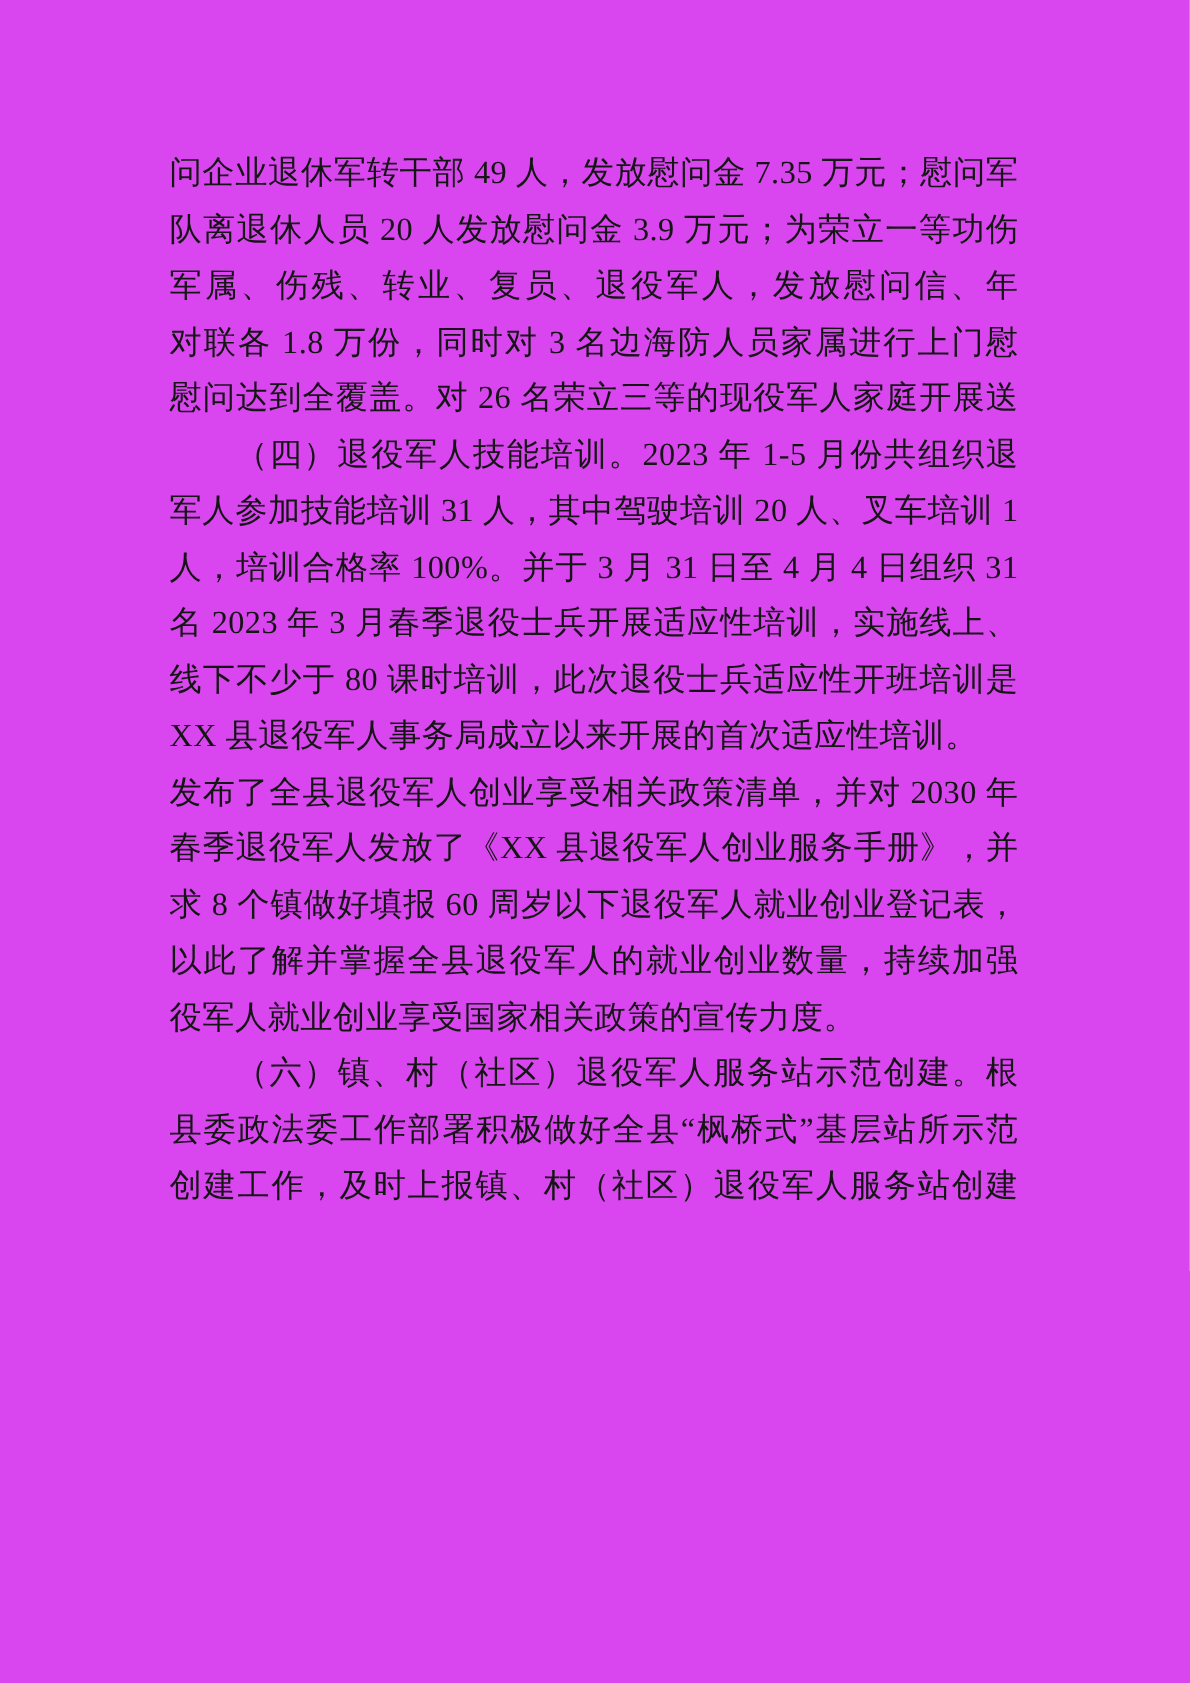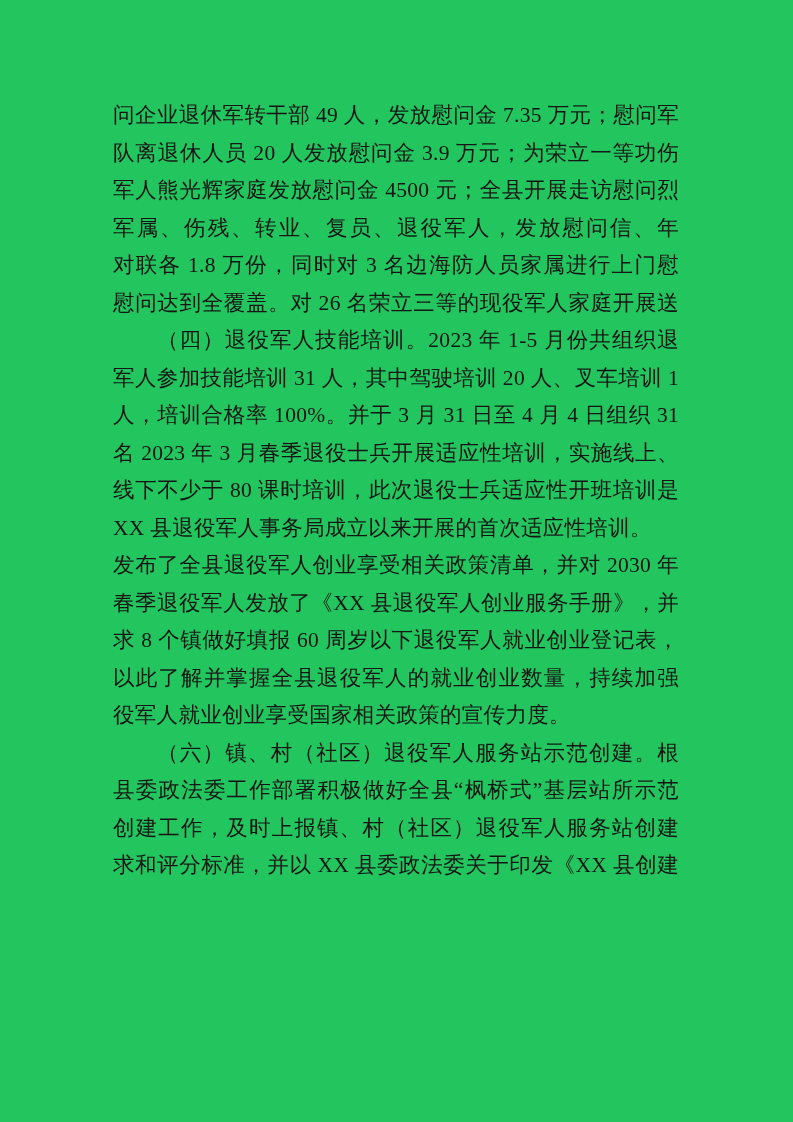--- a/index.html
+++ b/index.html
@@ -14,21 +14,21 @@
     position: relative;
     overflow: hidden;
     font-family: "Liberation Serif", "DejaVu Serif", serif;
     color: #151515;
   }
   .page {
     position: absolute;
     left: 0; top: 0;
     width: 793px;
     height: 1122px;
-    background: #22c55e;
+    background: #d946ef;
   }
   .doc-body {
     position: absolute;
     left: 113px;
     top: 97px;
     width: 566px;
     font-size: 21.5px;
     line-height: 37.5px;
     letter-spacing: 0.3px;
   }
@@ -53,21 +53,20 @@
   }
 </style>
 </head>
 <body>
 
 <div class="page">
   <div class="doc-body">
       <div class="para">
         <div class="line">问企业退休军转干部 49 人，发放慰问金 7.35 万元；慰问军</div>
         <div class="line">队离退休人员 20 人发放慰问金 3.9 万元；为荣立一等功伤残</div>
-        <div class="line">军人熊光辉家庭发放慰问金 4500 元；全县开展走访慰问烈</div>
         <div class="line">军属、伤残、转业、复员、退役军人，发放慰问信、年画、</div>
         <div class="line">对联各 1.8 万份，同时对 3 名边海防人员家属进行上门慰问，</div>
         <div class="line">慰问达到全覆盖。对 26 名荣立三等的现役军人家庭开展送</div>
       </div>
       <div class="para">
         <div class="line indent">（四）退役军人技能培训。2023 年 1-5 月份共组织退役</div>
         <div class="line">军人参加技能培训 31 人，其中驾驶培训 20 人、叉车培训 1</div>
         <div class="line">人，培训合格率 100%。并于 3 月 31 日至 4 月 4 日组织 31</div>
         <div class="line">名 2023 年 3 月春季退役士兵开展适应性培训，实施线上、</div>
         <div class="line">线下不少于 80 课时培训，此次退役士兵适应性开班培训是</div>
@@ -77,16 +76,15 @@
         <div class="line">发布了全县退役军人创业享受相关政策清单，并对 2030 年</div>
         <div class="line">春季退役军人发放了《XX 县退役军人创业服务手册》，并要</div>
         <div class="line">求 8 个镇做好填报 60 周岁以下退役军人就业创业登记表，</div>
         <div class="line">以此了解并掌握全县退役军人的就业创业数量，持续加强退</div>
         <div class="line last-left">役军人就业创业享受国家相关政策的宣传力度。</div>
       </div>
       <div class="para">
         <div class="line indent">（六）镇、村（社区）退役军人服务站示范创建。根据</div>
         <div class="line">县委政法委工作部署积极做好全县“枫桥式”基层站所示范</div>
         <div class="line">创建工作，及时上报镇、村（社区）退役军人服务站创建要</div>
-        <div class="line">求和评分标准，并以 XX 县委政法委关于印发《XX 县创建</div>
       </div>
     </div>
 </div>
 
 </body></html>

